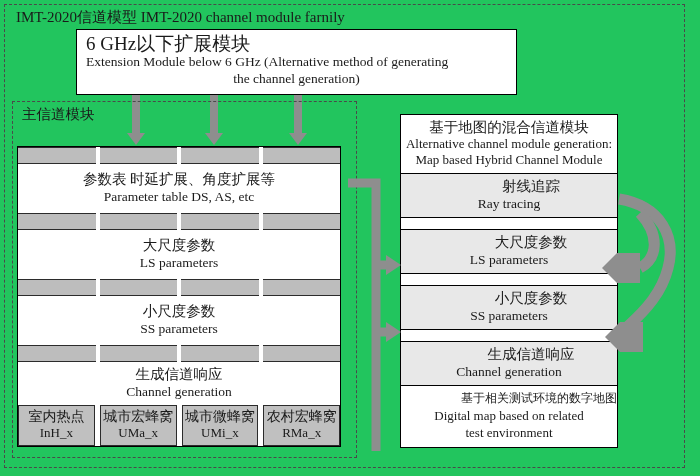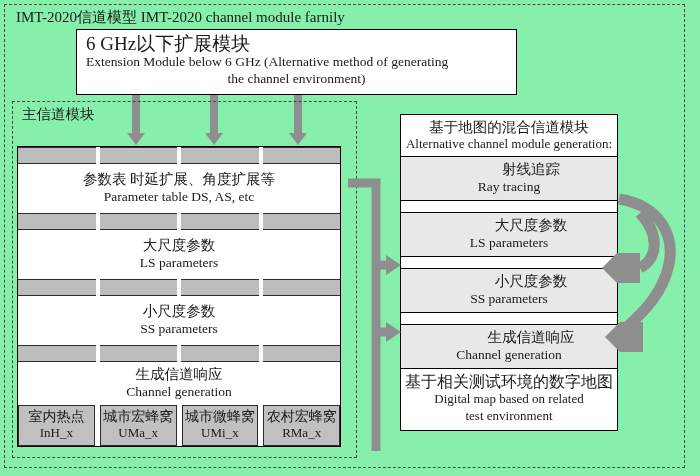--- a/index.html
+++ b/index.html
@@ -9,21 +9,21 @@
   }
   body {
     font-family: "Liberation Serif", "DejaVu Serif", serif;
     color: #1a1a1a;
   }
   #root {
     position: relative;
     width: 700px;
     height: 476px;
     overflow: hidden;
-    background: #86efac;
+    background: #22c55e;
   }
 
   
   .outer-frame {
     position: absolute;
     left: 4px;
     top: 4px;
     width: 681px;
     height: 464px;
     border: 1.5px dashed #4a4a4a;
@@ -185,21 +185,21 @@
     background: #fff;
     border-bottom: 1.6px solid #000;
   }
   .hybrid-foot {
     text-align: center;
     font-size: 13px;
     line-height: 17px;
     background: #fff;
     padding: 4px 0 6px 0;
   }
-  .hybrid-foot .zh { display: block; font-size: 16px; }
+  .hybrid-foot .zh { display: block; font-size: 12px; text-align: right; }
 
   
   .conn-svg {
     position: absolute;
     left: 0; top: 0;
     width: 700px; height: 476px;
     pointer-events: none;
   }
 </style>
 </head>
@@ -207,21 +207,21 @@
 
 <div id="root">
 
   <div class="outer-frame"></div>
 
   <div class="family-title">IMT-2020信道模型 IMT-2020 channel module farnily</div>
 
   <div class="ext-module">
     <span class="ext-line-zh">6 GHz以下扩展模块</span>
     <span class="ext-line-en">Extension Module below 6 GHz (Alternative method of generating</span>
-    <span class="ext-line-en2">the channel environment)</span>
+    <span class="ext-line-en2">the channel generation)</span>
   </div>
 
   <div class="down-arrow" style="left:127px; top:95px; height:50px;">
     <div class="shaft" style="height:38px;"></div>
     <div class="head" style="top:38px;"></div>
   </div>
   <div class="down-arrow" style="left:205px; top:95px; height:50px;">
     <div class="shaft" style="height:38px;"></div>
     <div class="head" style="top:38px;"></div>
   </div>
@@ -315,20 +315,21 @@
         <span class="en">RMa_x</span>
       </div>
     </div>
 
   </div>
 
   <div class="hybrid-panel">
     <div class="hybrid-head">
       <span class="zh">基于地图的混合信道模块</span>
       <span>Alternative channel module generation:</span><br>
+      <span>Map based Hybrid Channel Module</span>
     </div>
 
     <div class="hybrid-row">
       <span class="zh">射线追踪</span>
       <span>Ray tracing</span>
     </div>
     <div class="hybrid-spacer"></div>
 
     <div class="hybrid-row">
       <span class="zh">大尺度参数</span>

